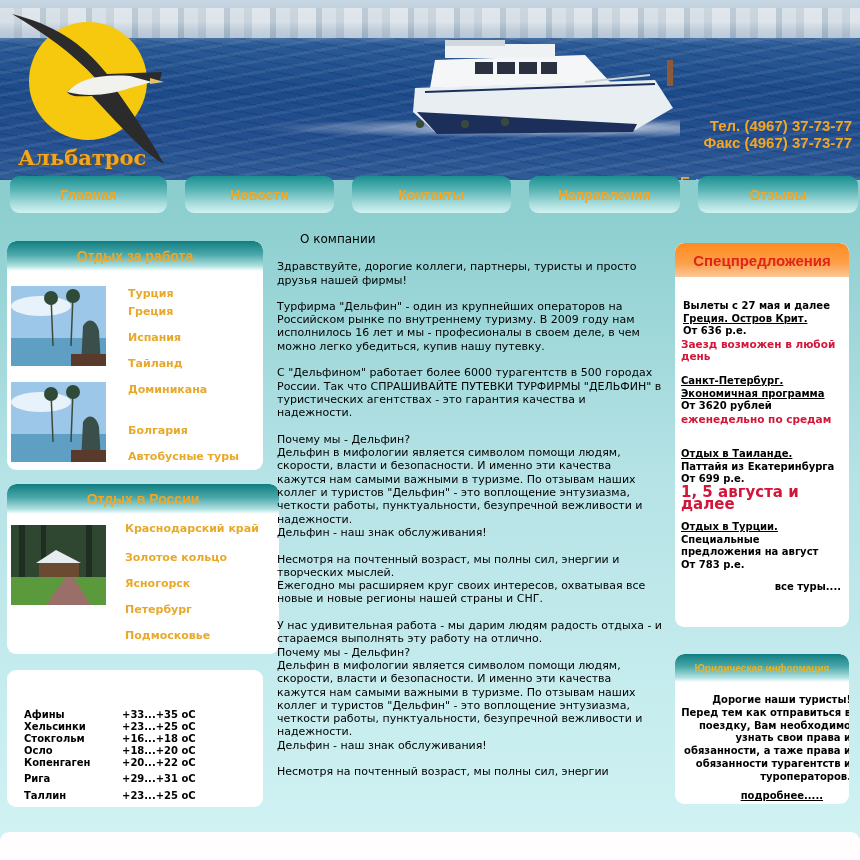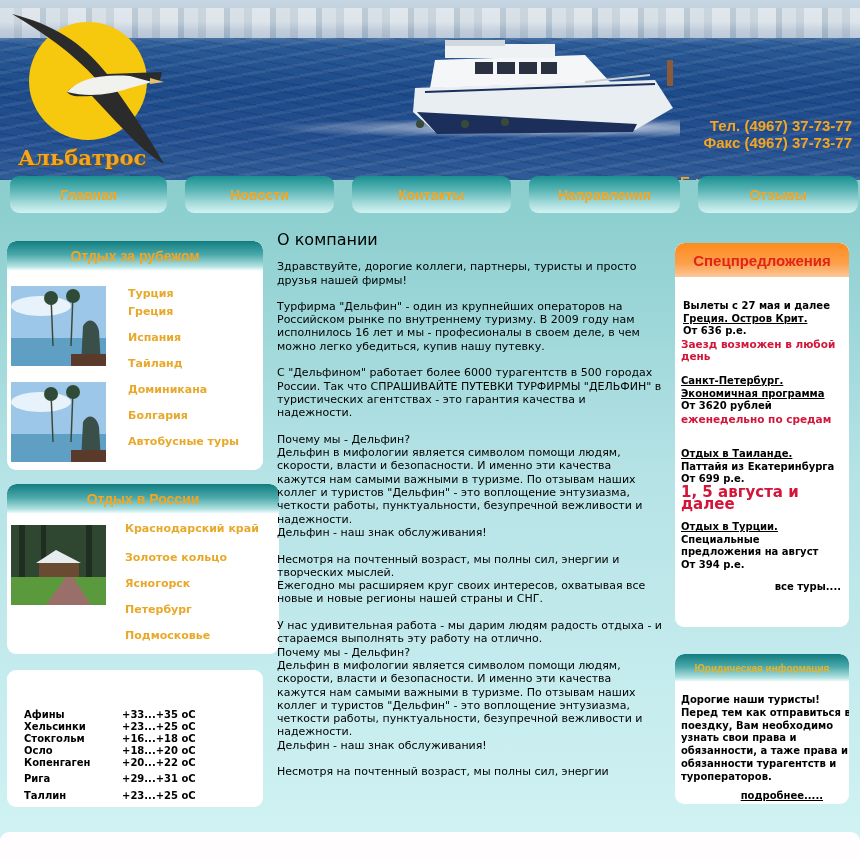--- a/index.html
+++ b/index.html
@@ -86,21 +86,21 @@
   .weather-table { position: absolute; left: 10px; top: 38px; font-size: 10px; font-weight: bold; border-collapse: collapse; }
   .weather-table td { padding: 0; height: 12px; }
   .weather-table td.city { width: 105px; padding-left: 7px; }
 
   
   .main {
     position: absolute; left: 277px; top: 233px; width: 386px;
     font-family: "DejaVu Sans", sans-serif; font-size: 11px; line-height: 13.3px; color: #000;
   }
   .main p { margin-bottom: 13.3px; }
-  .main .title { margin-bottom: 14px; font-size: 16px; }
+  .main .title { margin-bottom: 14px; font-size: 12px; margin-left: 23px; }
 
   
   .offers-head {
     height: 34px; display: flex; align-items: center; justify-content: center;
     background: linear-gradient(to bottom, #ff8b1e 0%, #fca04b 60%, #fcc79a 100%);
     font-family: "Liberation Sans", sans-serif; font-weight: bold; font-size: 15px; color: #e2231a;
     border-radius: 9px 9px 0 0;
   }
   .offer { position: absolute; left: 6px; font-size: 10px; font-weight: bold; line-height: 12.5px; width: 175px; }
   .offer .link { text-decoration: underline; color: #000; cursor: pointer; }
@@ -164,21 +164,21 @@
 
 <div class="nav">
   <div class="nav-item" style="width:170px">Главная</div>
   <div class="nav-item" style="width:161px">Новости</div>
   <div class="nav-item" style="width:172px">Контакты</div>
   <div class="nav-item" style="width:164px">Направления</div>
   <div class="nav-item" style="width:173px">Отзывы</div>
 </div>
 
 <div class="panel" style="left:7px; top:241px; width:256px; height:229px;">
-  <div class="panel-head">Отдых за рубежом</div>
+  <div class="panel-head">Отдых за работа</div>
   <svg class="photo" style="left:4px; top:45px; width:95px; height:80px;" viewBox="0 0 95 80">
     <rect width="95" height="80" fill="#9cc7e8"></rect>
     <ellipse cx="30" cy="20" rx="30" ry="10" fill="#e8f2fa"></ellipse>
     <rect y="52" width="95" height="28" fill="#5f9fc4"></rect>
     <line x1="40" y1="10" x2="42" y2="60" stroke="#3d4a3a" stroke-width="1.5"></line>
     <line x1="62" y1="8" x2="60" y2="60" stroke="#3d4a3a" stroke-width="1.5"></line>
     <circle cx="40" cy="12" r="7" fill="#2f4a36"></circle>
     <circle cx="62" cy="10" r="7" fill="#2f4a36"></circle>
     <path d="M70,80 L72,40 C78,30 86,35 88,45 L90,80 Z" fill="#3b4f4a"></path>
     <rect x="60" y="68" width="35" height="12" fill="#5a3a2a"></rect>
@@ -192,21 +192,21 @@
     <circle cx="40" cy="12" r="7" fill="#2f4a36"></circle>
     <circle cx="62" cy="10" r="7" fill="#2f4a36"></circle>
     <path d="M70,80 L72,40 C78,30 86,35 88,45 L90,80 Z" fill="#3b4f4a"></path>
     <rect x="60" y="68" width="35" height="12" fill="#5a3a2a"></rect>
   </svg>
   <div class="links" style="left:121px; top:46px;">
     <a style="margin-bottom:5px">Турция</a>
     <a style="margin-bottom:13px">Греция</a>
     <a style="margin-bottom:13px">Испания</a>
     <a style="margin-bottom:13px">Тайланд</a>
-    <a style="margin-bottom:13px">Доминикана</a>
+    <a style="margin-bottom:28px">Доминикана</a>
     <a style="margin-bottom:13px">Болгария</a>
     <a>Автобусные туры</a>
   </div>
 </div>
 
 <div class="panel" style="left:7px; top:484px; width:272px; height:170px;">
   <div class="panel-head">Отдых в России</div>
   <svg class="photo" style="left:4px; top:41px; width:95px; height:80px;" viewBox="0 0 95 80">
     <rect width="95" height="80" fill="#2f4630"></rect>
     <rect x="8" y="0" width="6" height="55" fill="#1f2e20"></rect>
@@ -298,25 +298,25 @@
   <div class="offer" style="top:205px;">
     <div class="link">Отдых в Таиланде.</div>
     <div>Паттайя из Екатеринбурга</div>
     <div>От 699 р.е.</div>
     <div class="red" style="font-size:15px">1, 5 августа и далее</div>
   </div>
 
   <div class="offer" style="top:278px;">
     <div class="link">Отдых в Турции.</div>
     <div style="width:160px">Специальные предложения на август</div>
-    <div>От 394 р.е.</div>
+    <div>От 783 р.е.</div>
   </div>
 
   <div class="all-tours" style="top:338px;">все туры....</div>
 </div>
 
-<div class="panel" style="left:675px; top:654px; width:174px; height:150px;">
+<div class="panel" style="left:675px; top:654px; width:174px; height:150px;text-align:right;">
   <div class="legal-head">Юридическая информация</div>
   <div class="legal-text">Дорогие наши туристы! Перед тем как отправиться в поездку, Вам необходимо узнать свои права и обязанности, а таже права и обязанности турагентств и туроператоров.</div>
   <div class="legal-more">подробнее.....</div>
 </div>
 
 <div class="footer"></div>
 
 </body></html>

